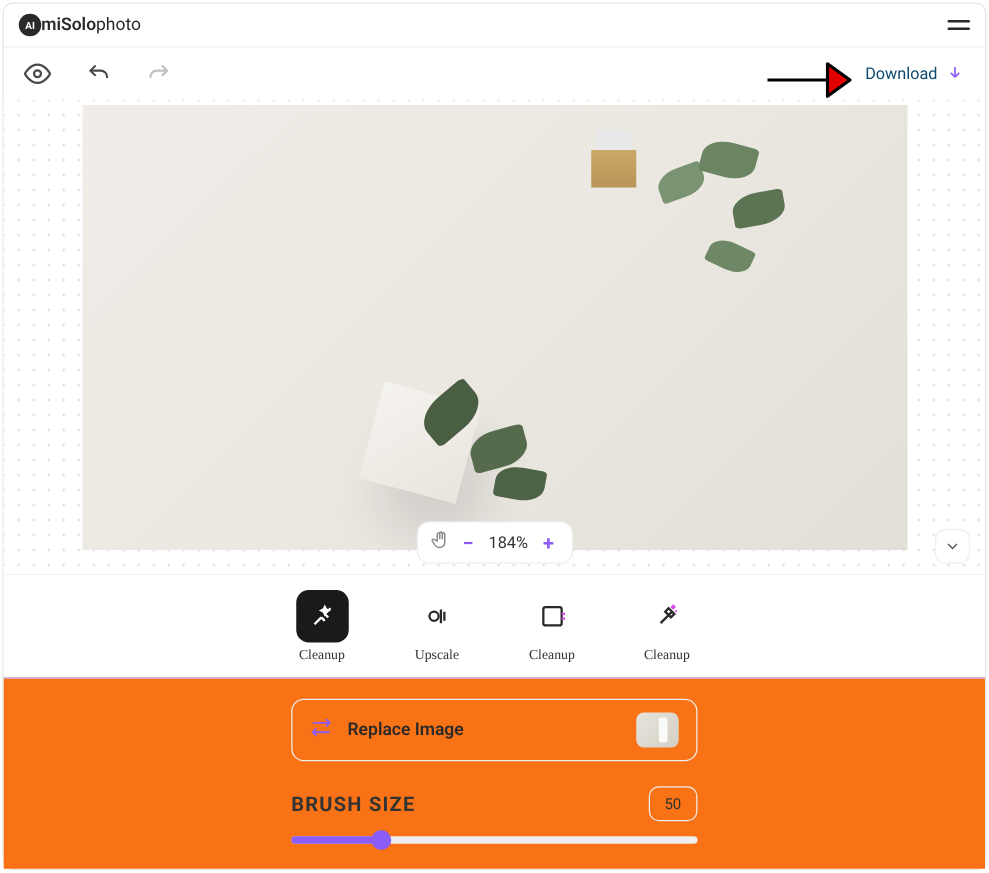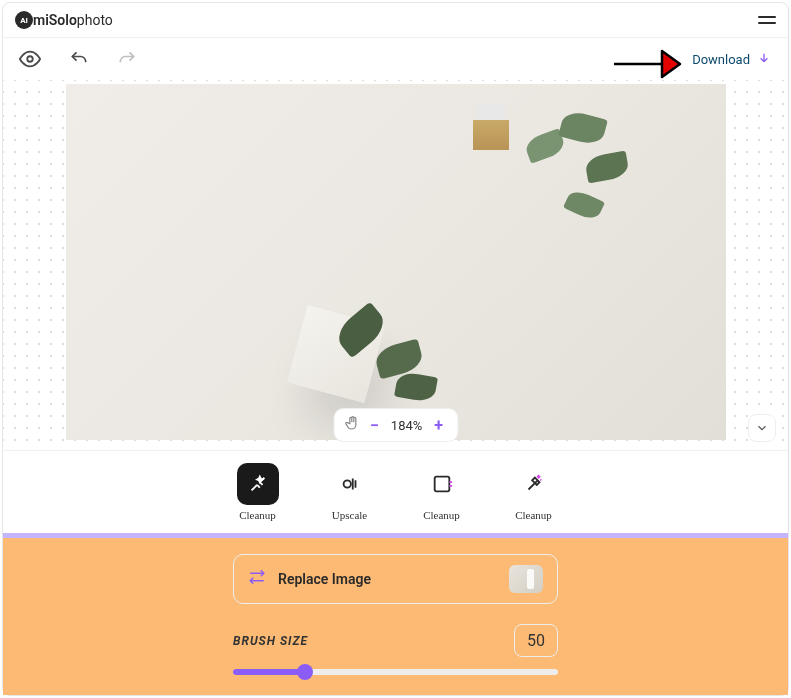--- a/index.html
+++ b/index.html
@@ -41,30 +41,30 @@
 .zoom-controls { position: absolute; bottom: 8px; left: 50%; transform: translateX(-50%); display: flex; align-items: center; gap: 6px; background: #fff; border: 1px solid #eee; border-radius: 10px; padding: 6px 10px; }
 .zoom-hand { color: #888; cursor: grab; }
 .zoom-level { display: flex; align-items: center; gap: 8px; font-size: 13px; color: #333; }
 .zoom-btn { color: #8b5cf6; font-size: 16px; font-weight: bold; cursor: pointer; padding: 0 4px; }
 .collapse-btn { position: absolute; bottom: 8px; right: 12px; width: 28px; height: 28px; background: #fff; border: 1px solid #eee; border-radius: 8px; display: flex; align-items: center; justify-content: center; cursor: pointer; }
 .tools-row { display: flex; justify-content: center; gap: 50px; padding: 12px 0; border-top: 1px solid #f0f0f0; background: #fff; }
 .tool-item { display: flex; flex-direction: column; align-items: center; gap: 4px; cursor: pointer; }
 .tool-box { width: 42px; height: 42px; border-radius: 10px; display: flex; align-items: center; justify-content: center; }
 .tool-box.active { background: #1a1a1a; }
 .tool-label { font-size: 11px; color: #333; font-weight: 500; font-family: Liberation Serif, serif; }
-.panel { padding: 16px 230px 20px; background: #fdba74; border-top: 5px solid #c4b5fd; }
+.panel { padding: 16px 230px 20px; background: #f97316; border-top: 1px solid #c4b5fd; }
 .replace-row { display: flex; align-items: center; justify-content: space-between; border: 1px solid #eee; border-radius: 10px; padding: 10px 14px; margin-bottom: 20px; cursor: pointer; }
 .replace-left { display: flex; align-items: center; gap: 12px; }
 .replace-icon { color: #8b5cf6; }
 .replace-text { font-size: 14px; font-weight: 600; color: #2a2a2a; }
 .thumb { width: 34px; height: 28px; border-radius: 6px; background: linear-gradient(135deg, #e8e4dc, #d4cfc4); position: relative; overflow: hidden; }
 .thumb::after { content: ''; position: absolute; left: 18px; top: 4px; width: 7px; height: 20px; background: #fafaf8; border-radius: 2px; }
 .brush-header { display: flex; align-items: center; justify-content: space-between; margin-bottom: 12px; }
-.brush-label { font-size: 12px; letter-spacing: 1px; color: #333; font-weight: 700; font-style: italic; }
-.brush-value { border: 1px solid #eee; border-radius: 8px; padding: 6px 12px; font-size: 16px; color: #333; min-width: 36px; text-align: center; }
+.brush-label { font-size: 16px; letter-spacing: 1px; color: #333; font-weight: 700; }
+.brush-value { border: 1px solid #eee; border-radius: 8px; padding: 6px 12px; font-size: 12px; color: #333; min-width: 36px; text-align: center; }
 .slider-track { position: relative; height: 6px; background: #eee; border-radius: 3px; }
 .slider-fill { position: absolute; left: 0; top: 0; height: 100%; width: 22%; background: #8b5cf6; border-radius: 3px; }
 .slider-thumb { position: absolute; left: 22%; top: 50%; transform: translate(-50%, -50%); width: 16px; height: 16px; background: #8b5cf6; border-radius: 50%; cursor: pointer; }
 </style>
 </head>
 <body>
 
 <div class="app">
 
   <div class="header">

